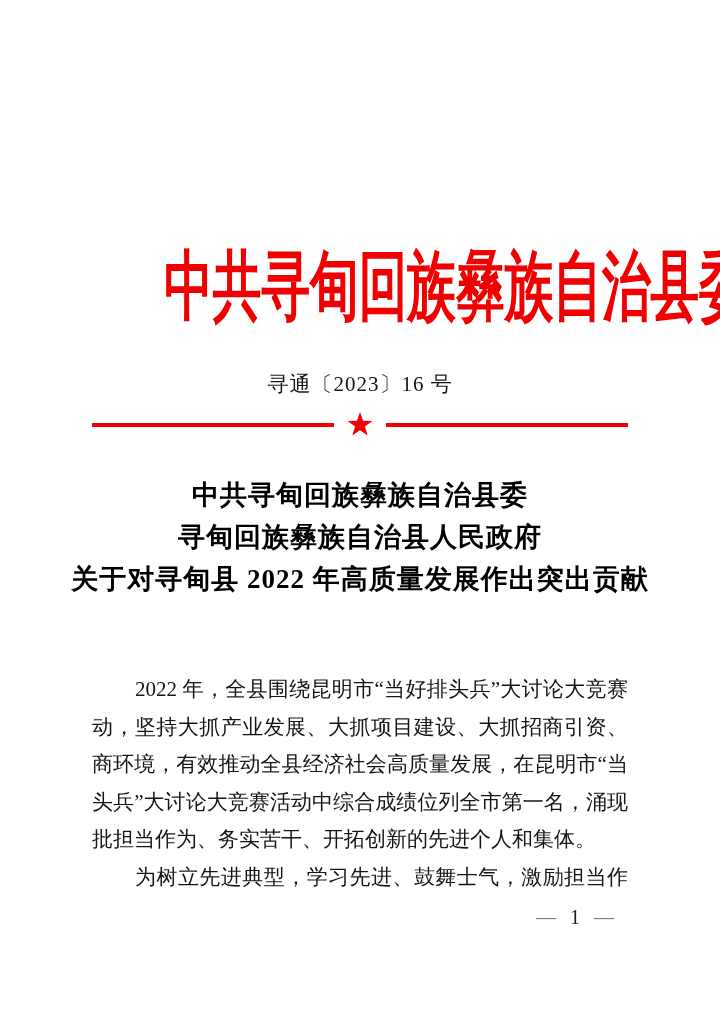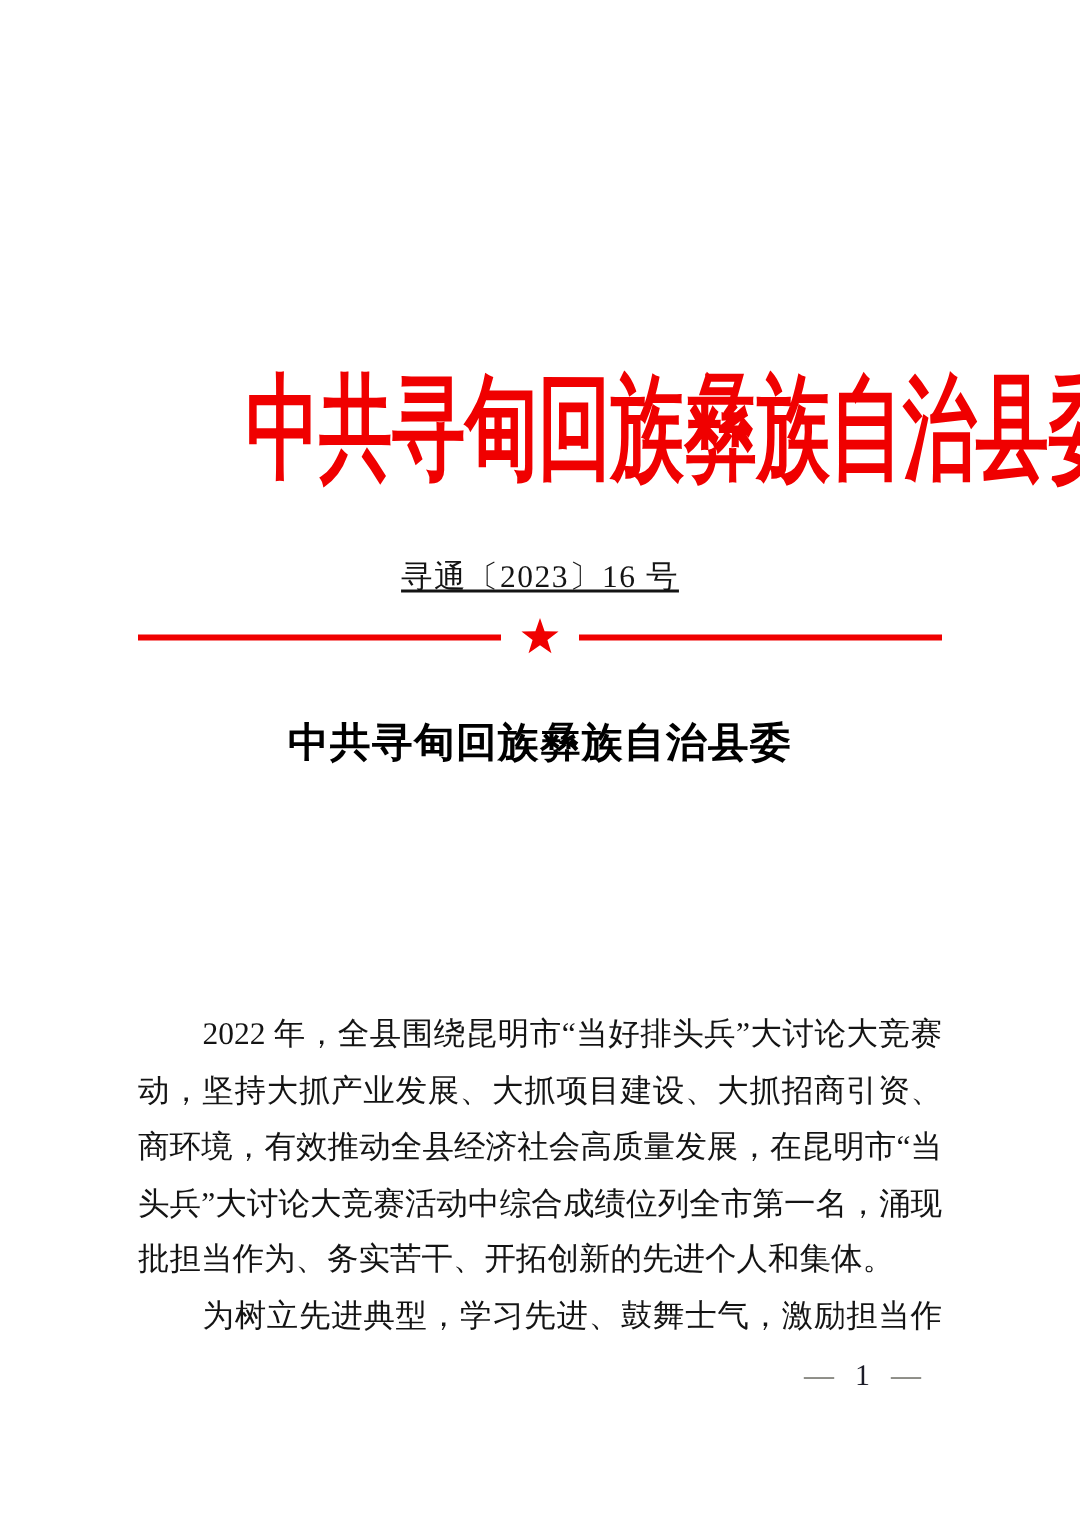--- a/index.html
+++ b/index.html
@@ -35,21 +35,20 @@
   .doc-number {
     position: absolute;
     top: 371px;
     left: 0;
     width: 720px;
     text-align: center;
     font-size: 21px;
     line-height: 26px;
     color: #141414;
     letter-spacing: 1px;
-    text-decoration: underline;
   }
   
   .divider {
     position: absolute;
     top: 411px;
     left: 92px;
     width: 536px;
     height: 28px;
     display: flex;
     align-items: center;
@@ -129,20 +128,22 @@
     <span class="star-wrap">
       <svg width="30" height="28" viewBox="0 0 30 28" aria-hidden="true">
         <polygon fill="#f00000" points="15,1 18.06,9.79 27.36,9.98 19.95,15.61 22.64,24.52 15,19.2 7.36,24.52 10.05,15.61 2.64,9.98 11.94,9.79"></polygon>
       </svg>
     </span>
     <span class="seg"></span>
   </div>
 
   <div class="doc-title">
     <div>中共寻甸回族彝族自治县委</div>
+    <div>寻甸回族彝族自治县人民政府</div>
+    <div>关于对寻甸县 2022 年高质量发展作出突出贡献</div>
   </div>
 
   <div class="body-text">
     <div class="bline indent">2022 年，全县围绕昆明市“当好排头兵”大讨论大竞赛活</div>
     <div class="bline">动，坚持大抓产业发展、大抓项目建设、大抓招商引资、大抓营</div>
     <div class="bline">商环境，有效推动全县经济社会高质量发展，在昆明市“当好排</div>
     <div class="bline">头兵”大讨论大竞赛活动中综合成绩位列全市第一名，涌现出一</div>
     <div class="bline flush-left">批担当作为、务实苦干、开拓创新的先进个人和集体。</div>
     <div class="bline indent">为树立先进典型，学习先进、鼓舞士气，激励担当作为，形</div>
   </div>

